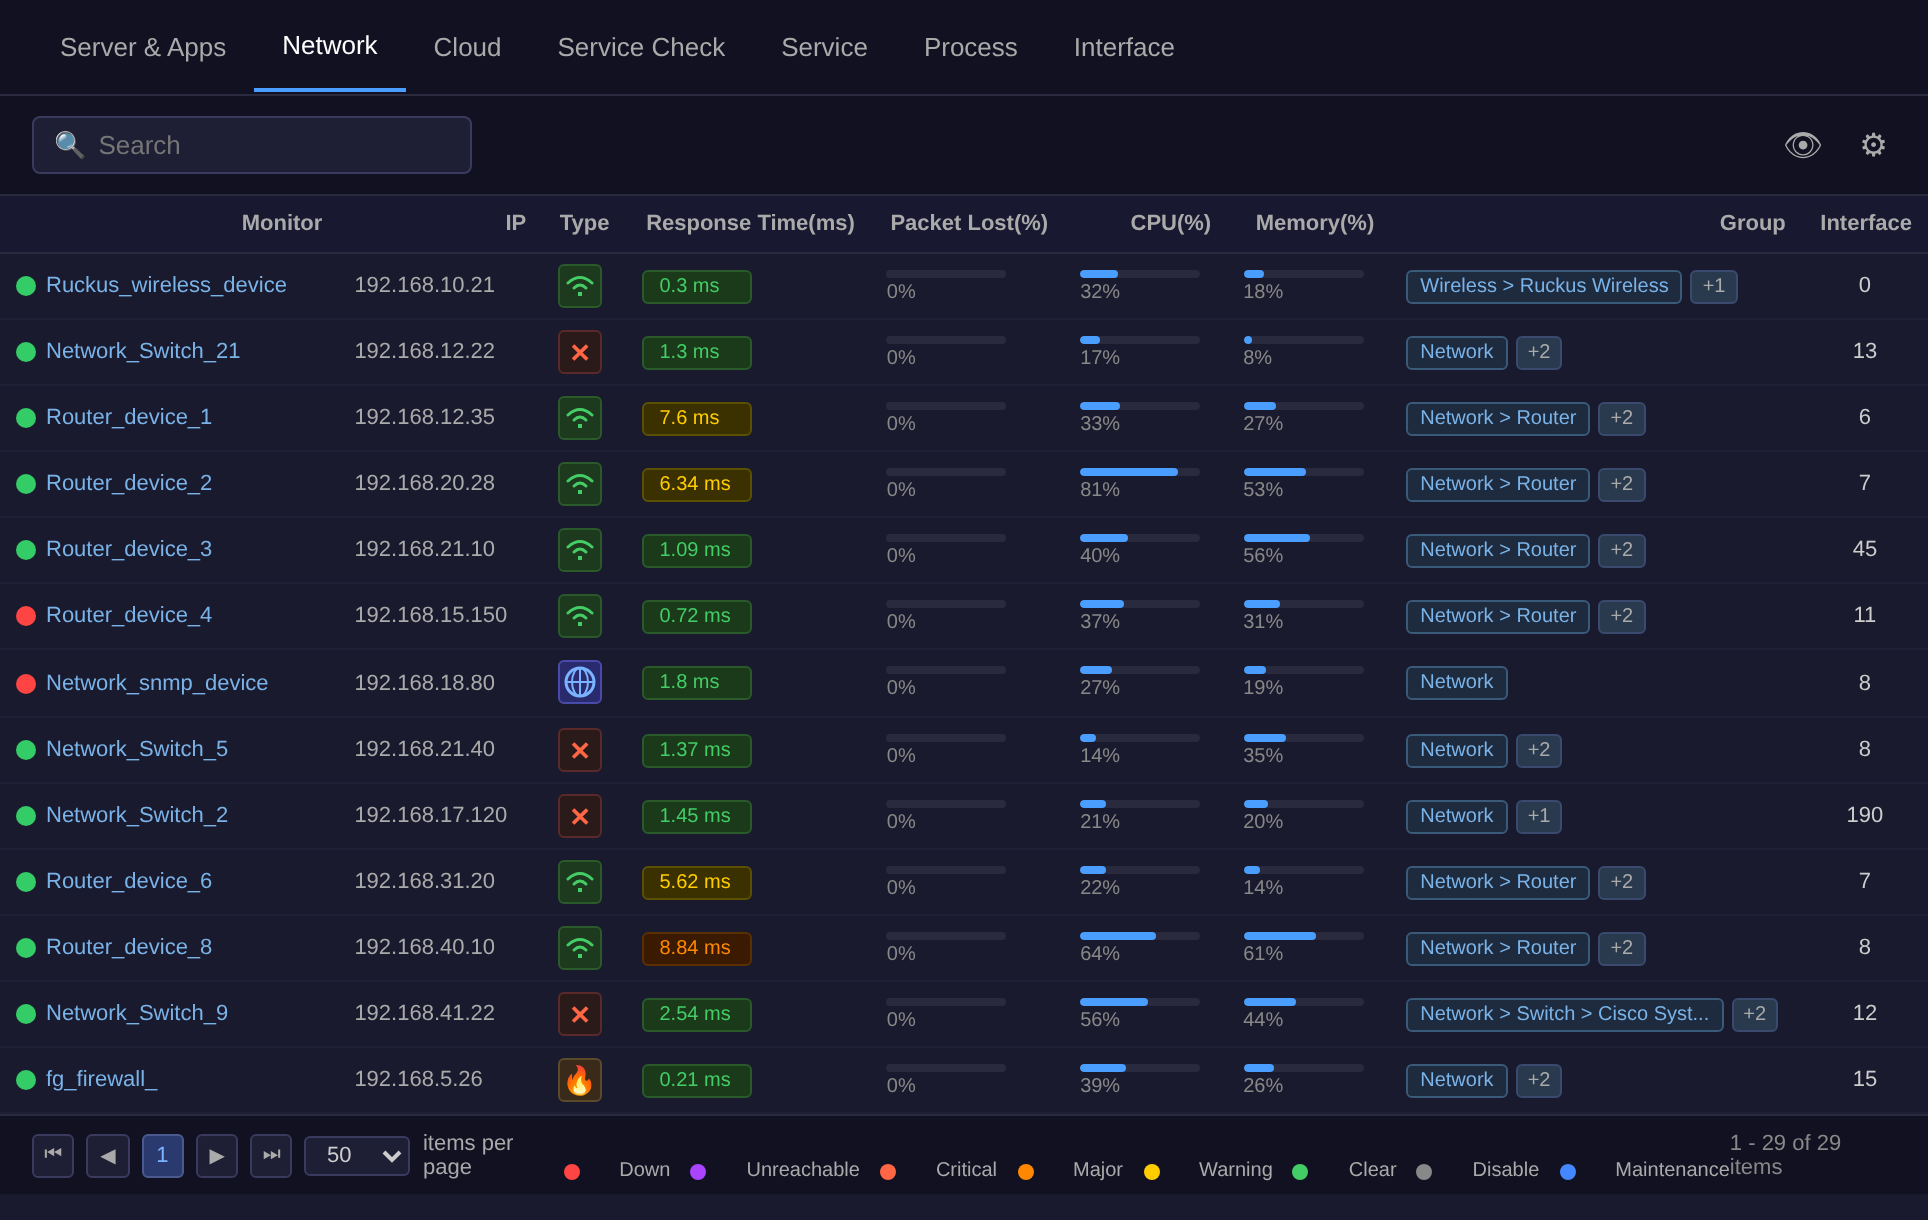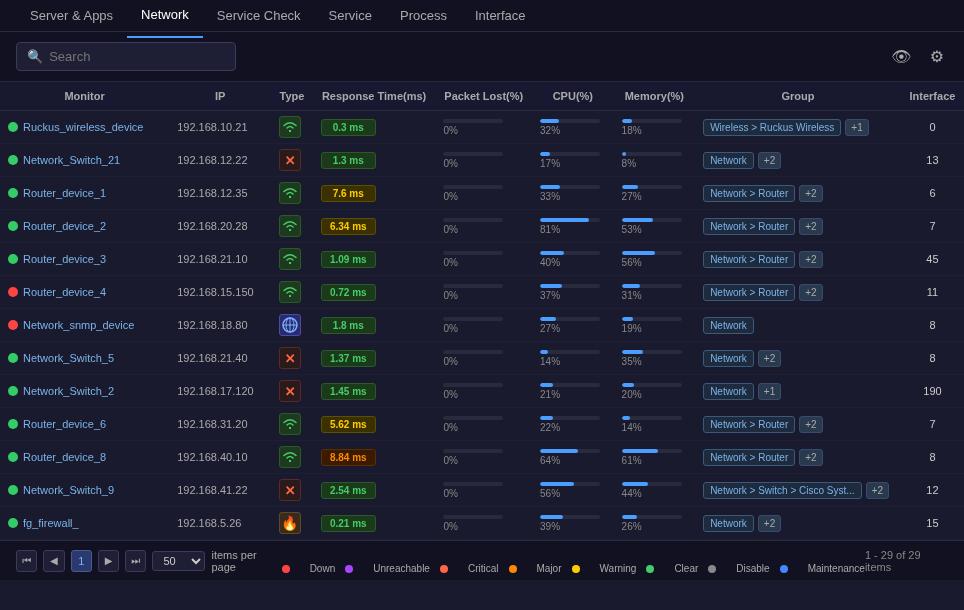--- a/index.html
+++ b/index.html
@@ -12,21 +12,21 @@
       min-height: 610px;
       overflow: hidden;
     }
 
     
     .top-nav {
       background: #111122;
       display: flex;
       align-items: center;
       padding: 0 16px;
-      height: 32px;
+      height: 48px;
       border-bottom: 1px solid #2a2a3e;
     }
     .nav-item {
       color: #aaa;
       padding: 0 14px;
       height: 44px;
       display: flex;
       align-items: center;
       cursor: pointer;
       font-size: 13px;
@@ -81,21 +81,21 @@
       max-height: 480px;
     }
     table {
       width: 100%;
       border-collapse: collapse;
       font-size: 11px;
     }
     thead th {
       background: #181830;
       color: #aaa;
-      text-align: center;
+      text-align: right;
       padding: 8px 8px;
       border-bottom: 1px solid #2a2a3e;
       white-space: nowrap;
       font-weight: 600;
       font-size: 11px;
     }
     tbody tr {
       border-bottom: 1px solid #1e1e35;
     }
     td {
@@ -126,23 +126,23 @@
 
     .ip-cell { color: #aaa; min-width: 100px; }
     .type-cell { min-width: 40px; }
 
     
     .response-badge {
       display: inline-block;
       padding: 2px 8px;
       border-radius: 3px;
       font-size: 10px;
-      font-weight: bold;
+      font-weight: normal;
       min-width: 55px;
-      text-align: center;
+      text-align: left;
     }
     .badge-green { background: #1a3a1a; color: #44cc66; border: 1px solid #2a5a2a; }
     .badge-yellow { background: #3a3000; color: #ffcc00; border: 1px solid #5a5000; }
     .badge-orange { background: #3a1a00; color: #ff8800; border: 1px solid #5a3000; }
 
     
     .metric-cell { min-width: 80px; }
     .progress-wrap { display: flex; flex-direction: column; gap: 1px; }
     .progress-bar-bg {
       background: #2a2a3e;
@@ -268,20 +268,21 @@
       border-radius: 50%;
     }
     .footer-right { font-size: 11px; color: #888; }
   </style>
 </head>
 <body>
 
 <div class="top-nav">
   <div class="nav-item">Server &amp; Apps</div>
   <div class="nav-item active">Network</div>
+  <div class="nav-item">Cloud</div>
   <div class="nav-item">Service Check</div>
   <div class="nav-item">Service</div>
   <div class="nav-item">Process</div>
   <div class="nav-item">Interface</div>
 </div>
 
 <div class="search-bar">
   <div class="search-input-wrap">
     <span class="search-icon">🔍</span>
     <input type="text" placeholder="Search" style="">

